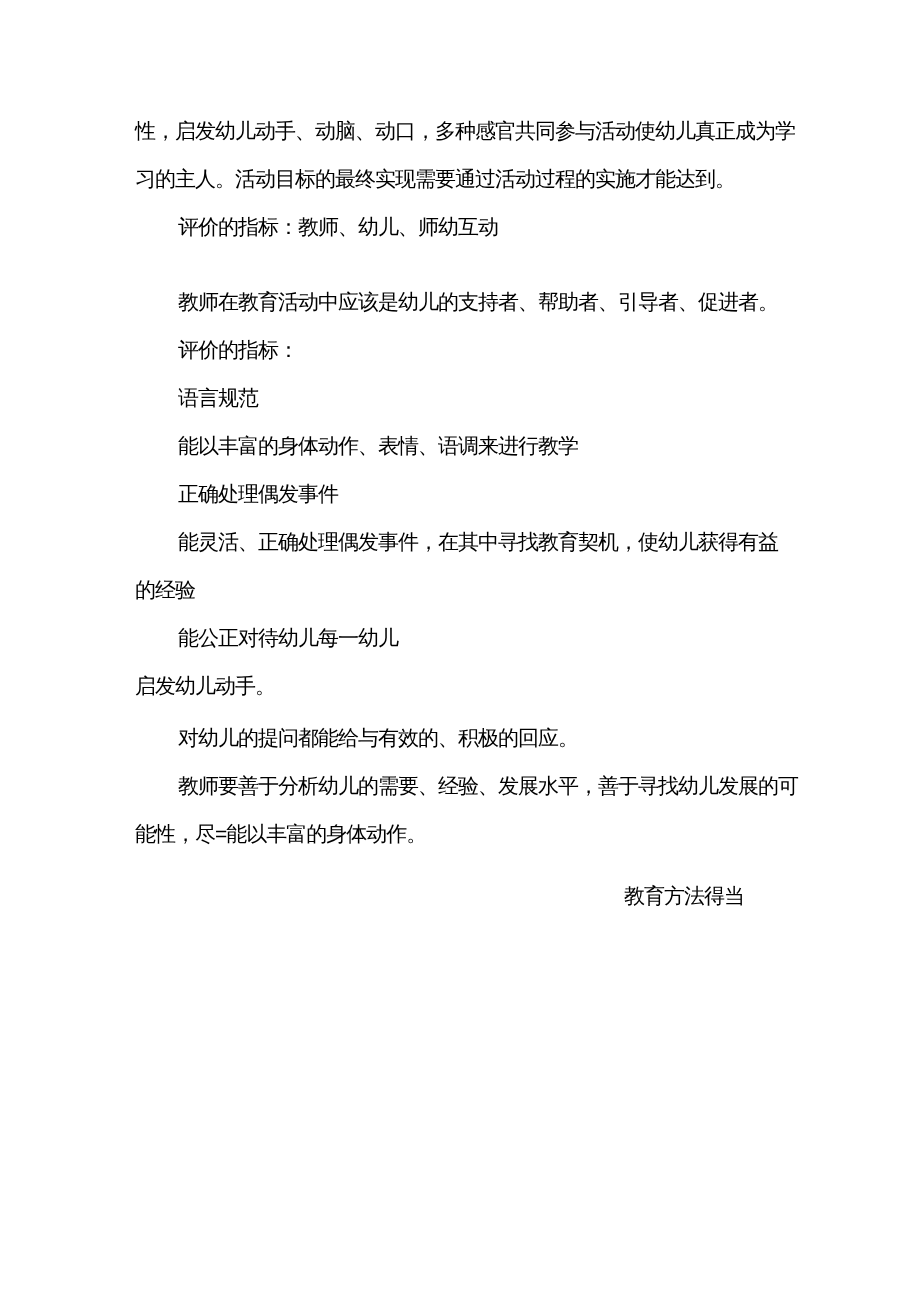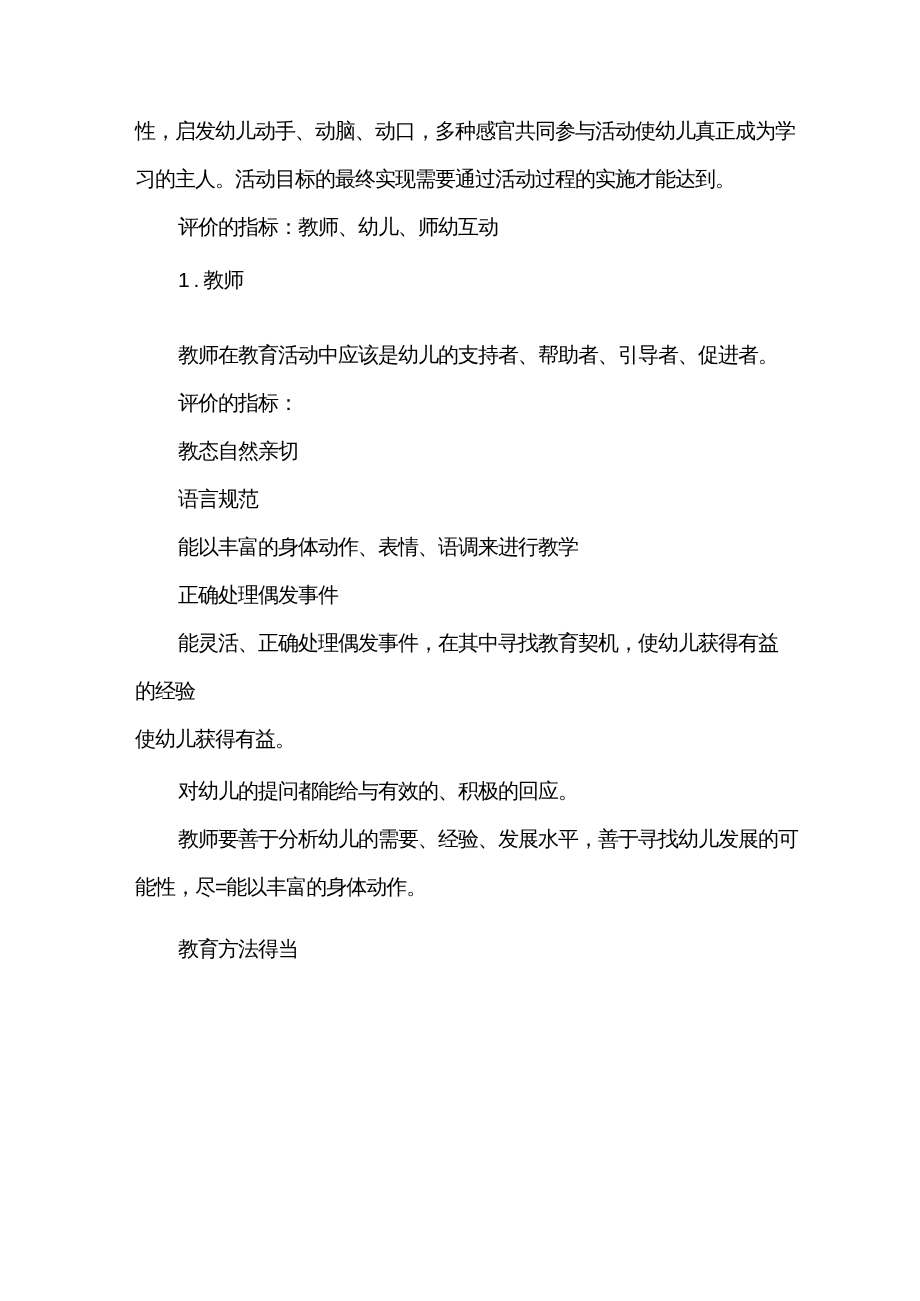--- a/index.html
+++ b/index.html
@@ -31,39 +31,38 @@
     letter-spacing: -1px;
     white-space: nowrap;
     color: #000000;
     font-weight: 500;
   }
   .line.indent {
     padding-left: 43px;
   }
   .line.gap-xs { margin-top: 4px; }
   .line.gap-sm { margin-top: 5px; }
-  .line.gap-md { margin-top: 14px; }
+  .line.gap-md { margin-top: 14px; text-align: right; }
   .line.gap-lg { margin-top: 27px; font-family: Liberation Serif, serif; }
 </style>
 </head>
 <body style="background: rgb(255, 255, 255);">
 
 <div class="page">
   <div class="doc-body" style="color: rgb(0, 0, 0);">
       <div class="line">性，启发幼儿动手、动脑、动口，多种感官共同参与活动使幼儿真正成为学</div>
       <div class="line">习的主人。活动目标的最终实现需要通过活动过程的实施才能达到。</div>
       <div class="line indent">评价的指标：教师、幼儿、师幼互动</div>
-      <div class="line indent gap-sm">1 . 教师</div>
       <div class="line indent gap-lg">教师在教育活动中应该是幼儿的支持者、帮助者、引导者、促进者。</div>
       <div class="line indent">评价的指标：</div>
-      <div class="line indent">教态自然亲切</div>
       <div class="line indent">语言规范</div>
       <div class="line indent">能以丰富的身体动作、表情、语调来进行教学</div>
       <div class="line indent">正确处理偶发事件</div>
       <div class="line indent">能灵活、正确处理偶发事件，在其中寻找教育契机，使幼儿获得有益</div>
       <div class="line">的经验</div>
-      <div class="line">使幼儿获得有益。</div>
+      <div class="line indent">能公正对待幼儿每一幼儿</div>
+      <div class="line">启发幼儿动手。</div>
       <div class="line indent gap-xs">对幼儿的提问都能给与有效的、积极的回应。</div>
       <div class="line indent">教师要善于分析幼儿的需要、经验、发展水平，善于寻找幼儿发展的可</div>
       <div class="line">能性，尽=能以丰富的身体动作。</div>
       <div class="line indent gap-md">教育方法得当</div>
     </div>
 </div>
 
 </body></html>

